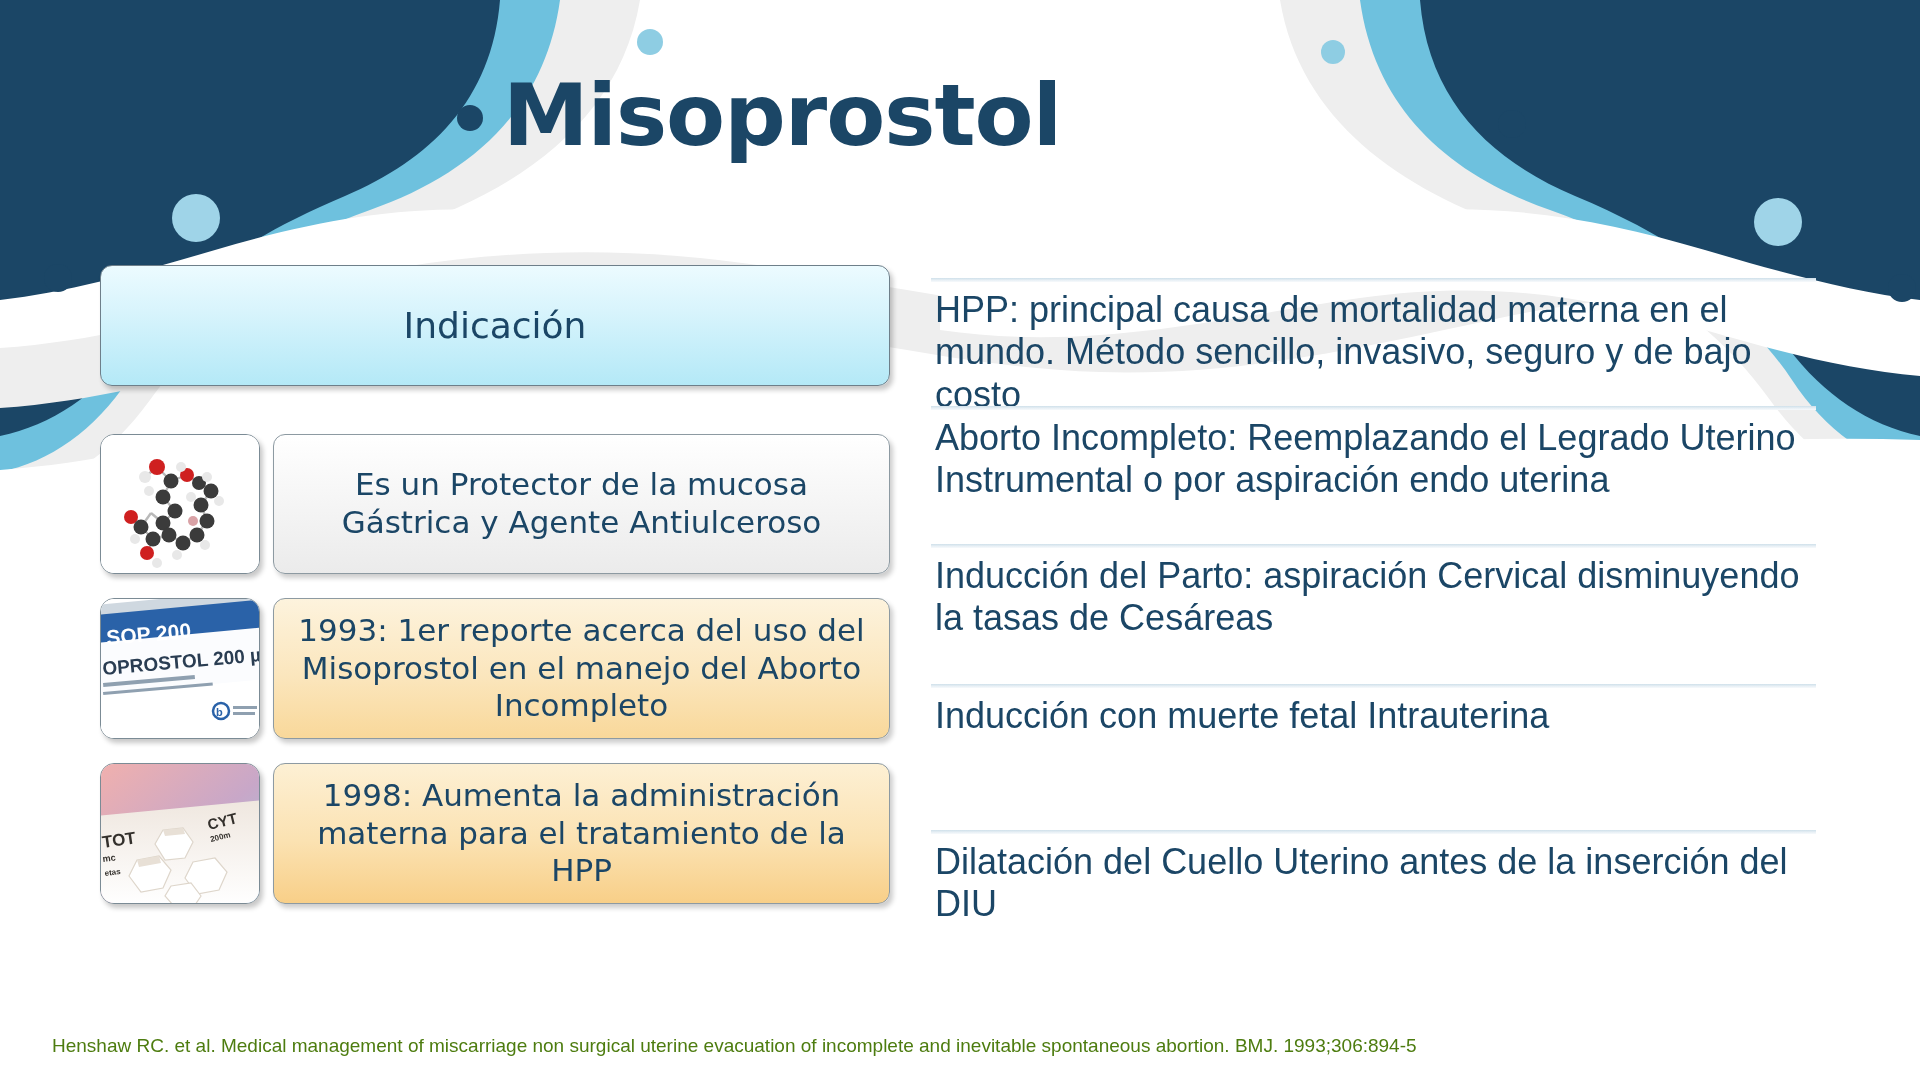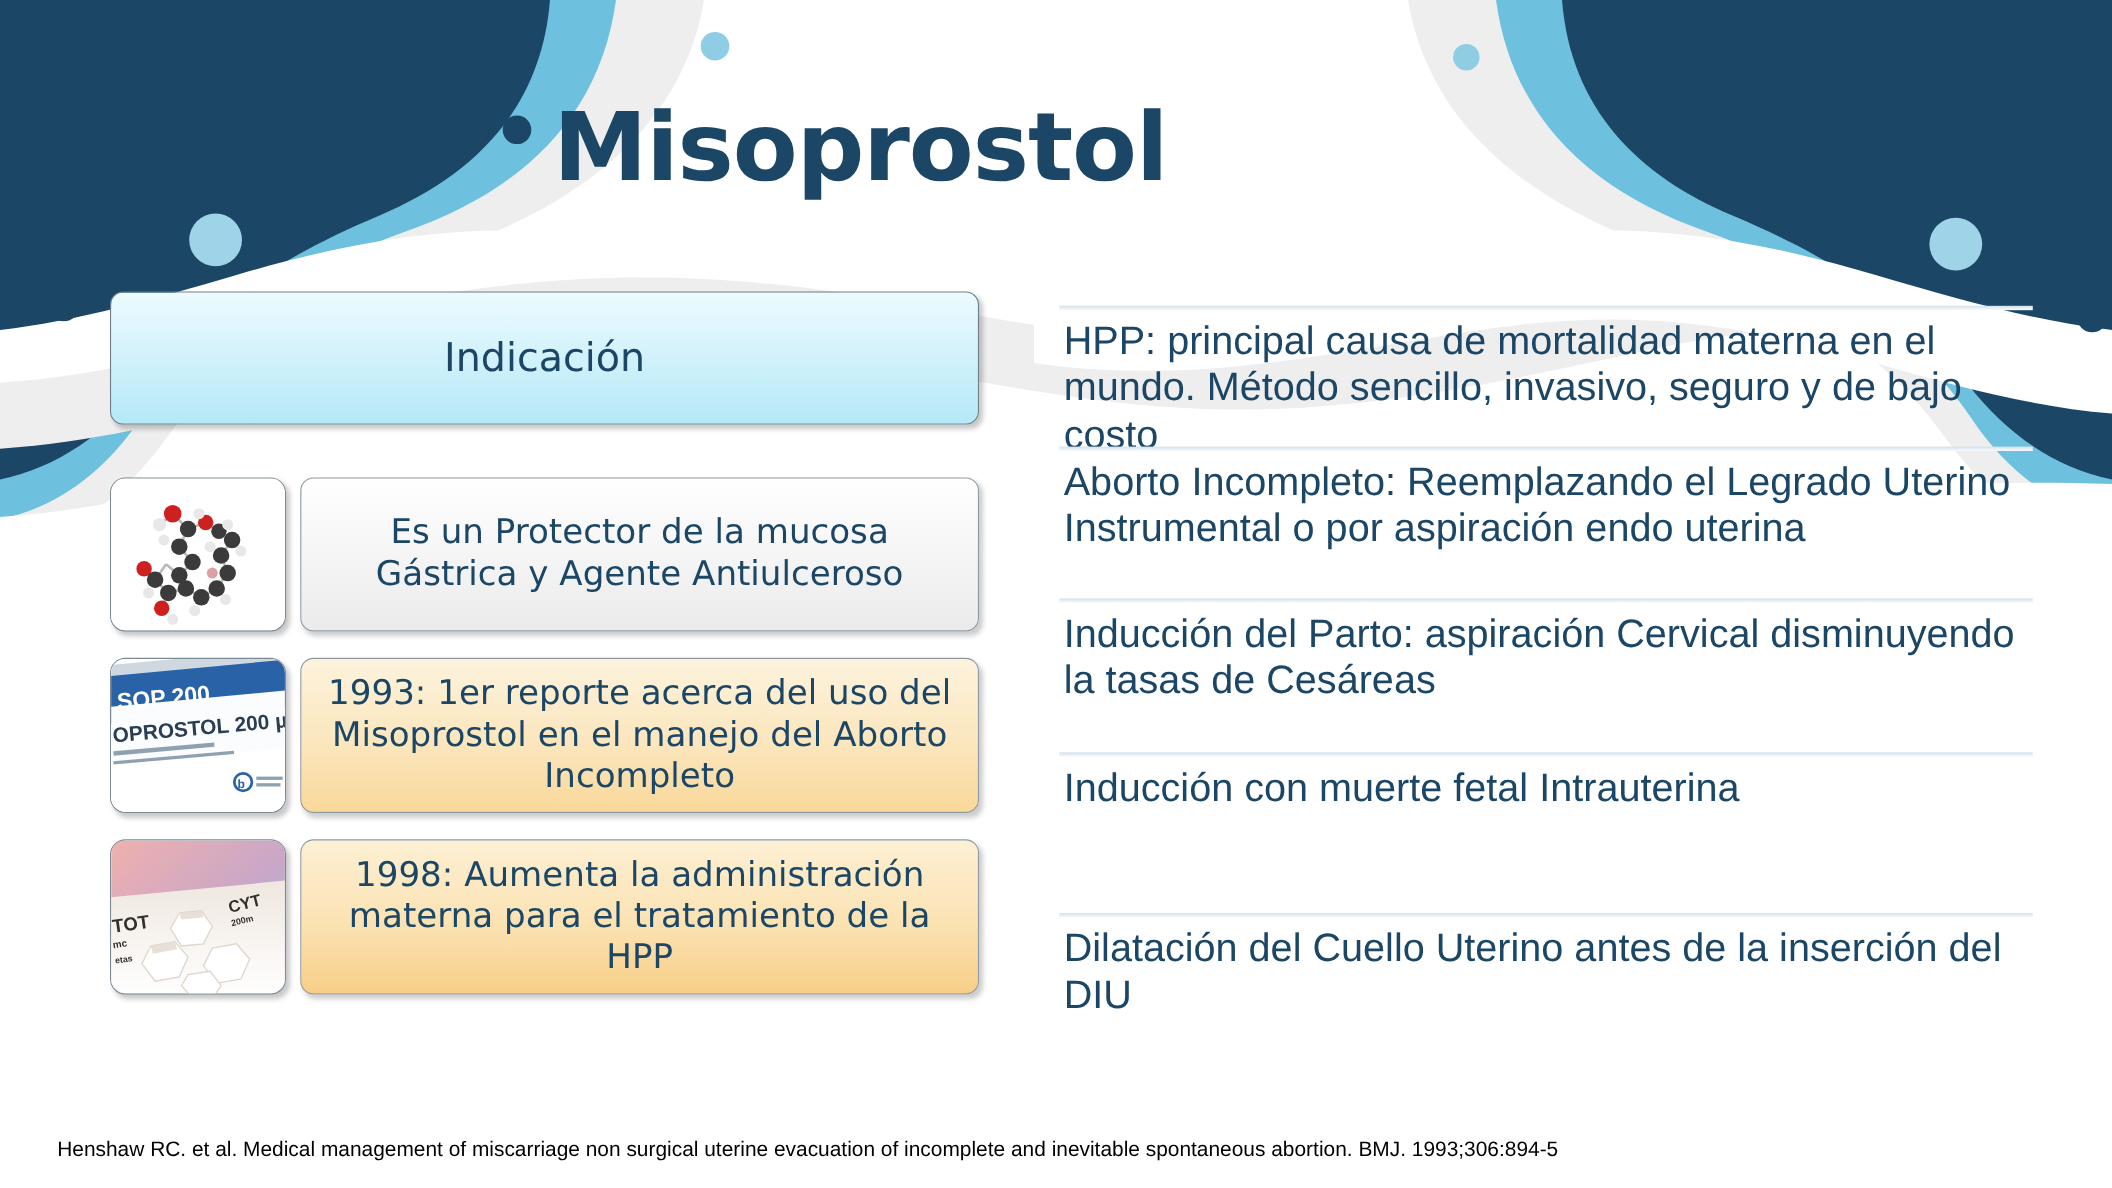--- a/index.html
+++ b/index.html
@@ -10,21 +10,21 @@
     overflow:hidden;
     position:relative;
   }
 
   
   #bg-decor { position:absolute; inset:0; width:1920px; height:1080px; z-index:0; pointer-events:none; }
 
   
   #slide-title {
     position:absolute;
-    top:92px; left:0; width:1564px;
+    top:72px; left:0; width:1564px;
     text-align:center;
     font-family:"DejaVu Sans", sans-serif;
     font-weight:bold;
     font-size:86px;
     letter-spacing:-1px;
     color:#1b4666;
     z-index:5;
     line-height:1;
   }
 
@@ -80,21 +80,21 @@
   .row-body.amber { background:linear-gradient(180deg,#fdf3dd 0%,#fbe6bd 55%,#f9d89a 100%); }
   .row-body.amber2{ background:linear-gradient(180deg,#fdf0d4 0%,#fbe2b2 55%,#f8cf88 100%); }
 
   .r1 { height:140px;margin-top:24px; }
   .r2 { height:141px; }
   .r3 { height:141px; }
 
   
   #right-col {
     position:absolute;
-    left:963px; top:278px;
+    left:931px; top:278px;
     width:885px;
     z-index:4;
   }
   .rt-item { position:relative; padding:11px 4px 4px 4px; }
   .rt-item::before {
     content:"";
     position:absolute; top:0; left:0; right:0;
     height:4px;
     background:linear-gradient(180deg,#cfe0ea 0%,#eaf1f6 60%,#f7fafc 100%);
   }
@@ -105,21 +105,21 @@
     color:#1b4666;
   }
 
   
   #footer-citation {
     position:absolute;
     left:52px; top:1035px;
     width:1800px;
     font-family:"Liberation Sans", sans-serif;
     font-size:19px;
-    color:#000000;
+    color:#4d7c0f;
     z-index:5;
   }
 </style>
 </head>
 <body>
 
 <svg id="bg-decor" viewBox="0 0 1920 1080" preserveAspectRatio="none" xmlns="http://www.w3.org/2000/svg">
 
   <path d="M0,0 L640,0 C620,120 520,190 400,230 C270,275 200,330 150,400
            C110,455 60,490 0,500 Z" fill="#eeeeee"></path>

